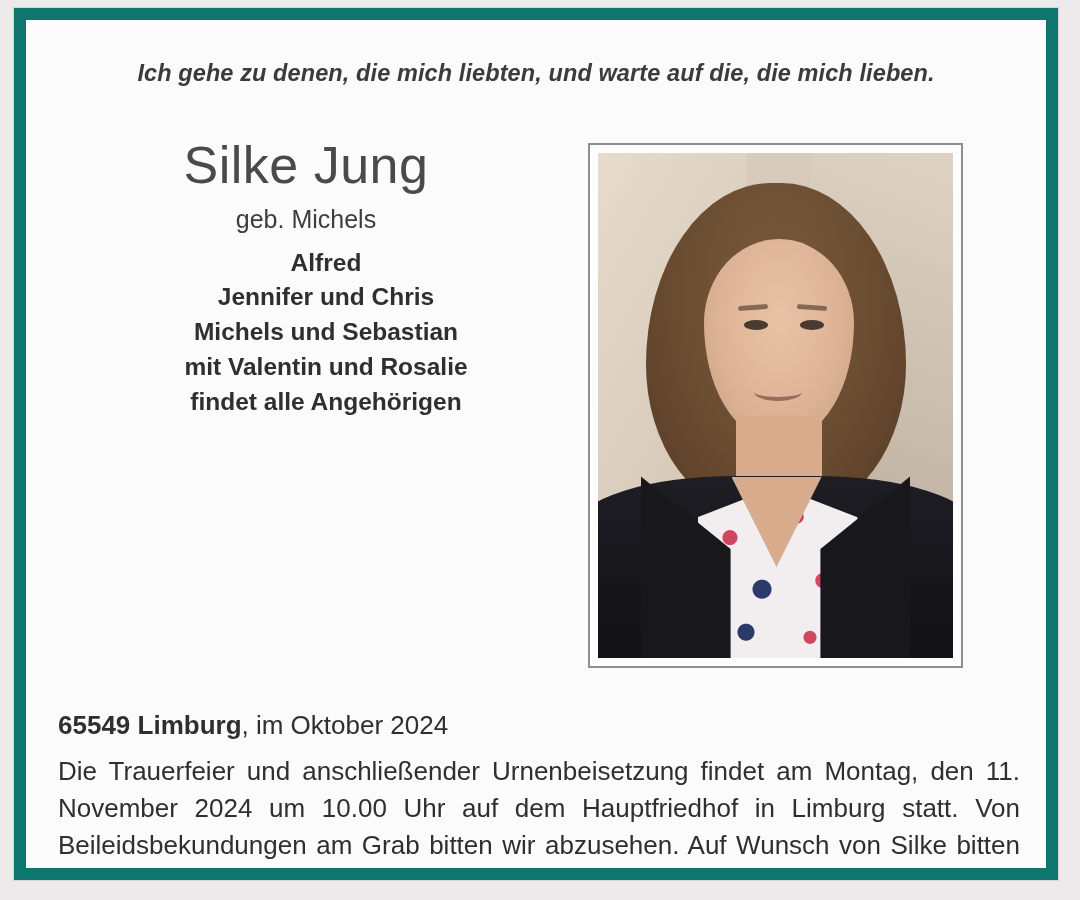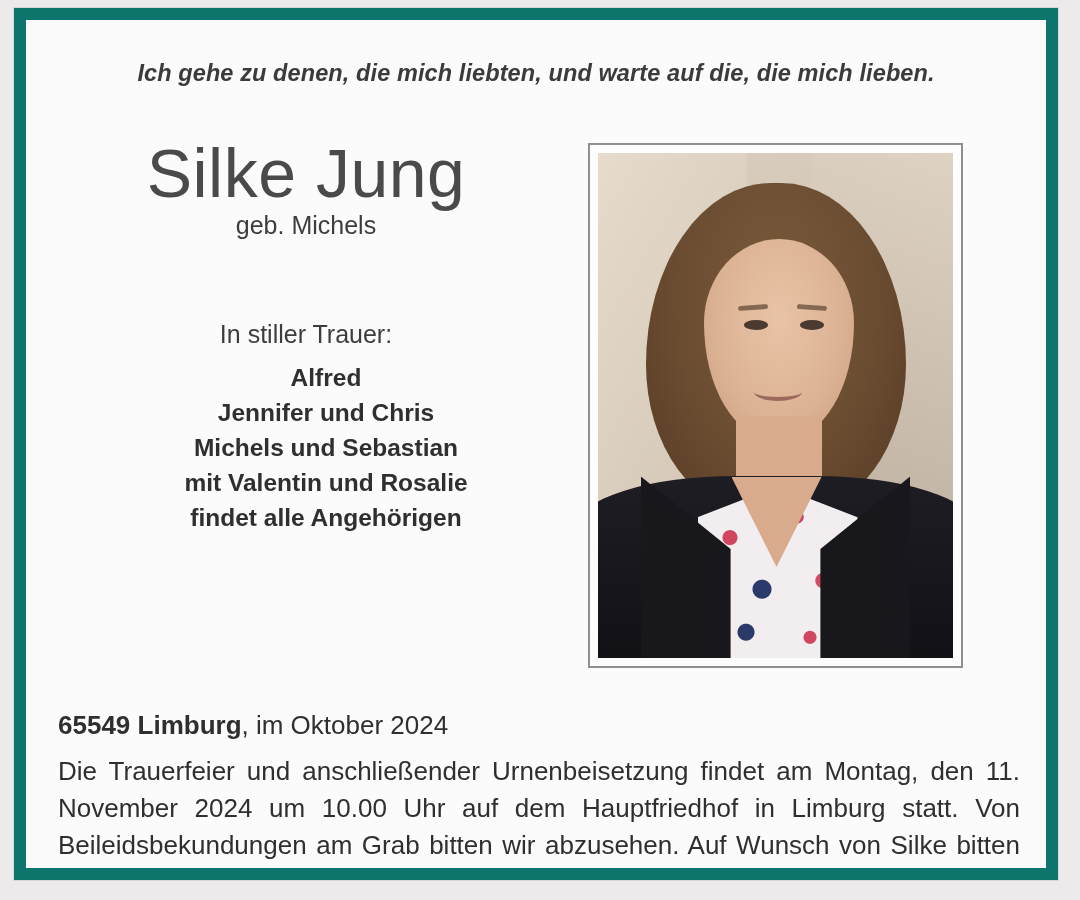--- a/index.html
+++ b/index.html
@@ -45,30 +45,30 @@
   }
   
   #left-col {
     position: absolute;
     left: 0;
     top: 118px;
     width: 560px;
     text-align: center;
   }
   .name {
-    font-size: 68px;
+    font-size: 52px;
     color: #4a4a4a;
     font-weight: normal;
     line-height: 1.05;
     letter-spacing: 0.5px;
   }
   .maiden {
     font-size: 25px;
     color: #3d3d3d;
-    margin-top: 2px;
+    margin-top: 12px;
   }
   .dates {
     font-size: 27px;
     color: #3d3d3d;
     margin-top: 38px;
     white-space: pre;
   }
   .mourners-label {
     font-size: 25px;
     color: #3d3d3d;
@@ -237,21 +237,20 @@
 <body>
 
 <div id="obituary-card">
   <div id="inner">
 
     <div class="motto">Ich gehe zu denen, die mich liebten, und warte auf die, die mich lieben.</div>
 
     <div id="left-col">
       <div class="name">Silke Jung</div>
       <div class="maiden">geb. Michels</div>
-      <div class="mourners-label">In stiller Trauer:</div>
       <div class="mourners-list">
         <div>Alfred</div>
         <div>Jennifer und Chris</div>
         <div>Michels und Sebastian</div>
         <div>mit Valentin und Rosalie</div>
         <div>findet alle Angehörigen</div>
       </div>
     </div>
 
     <div id="portrait-frame">

